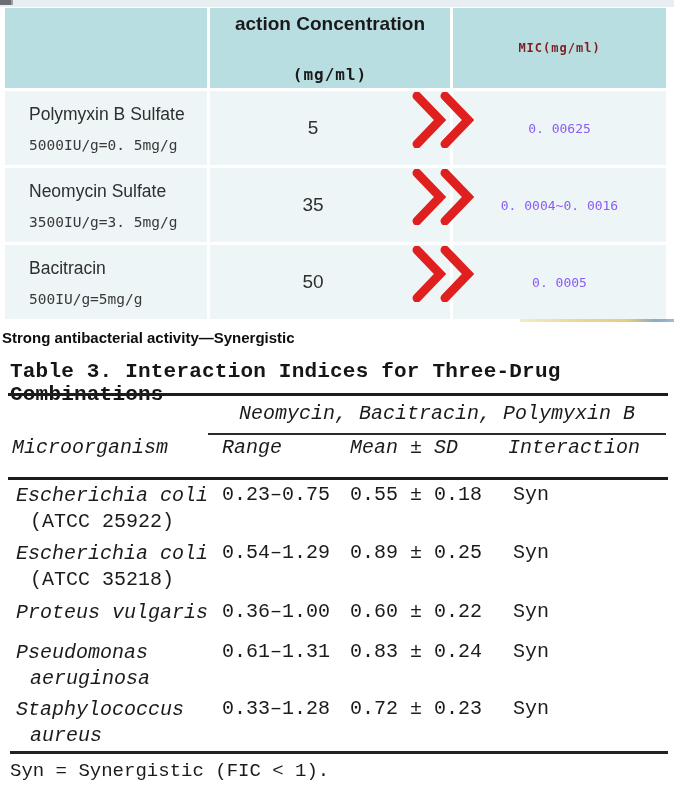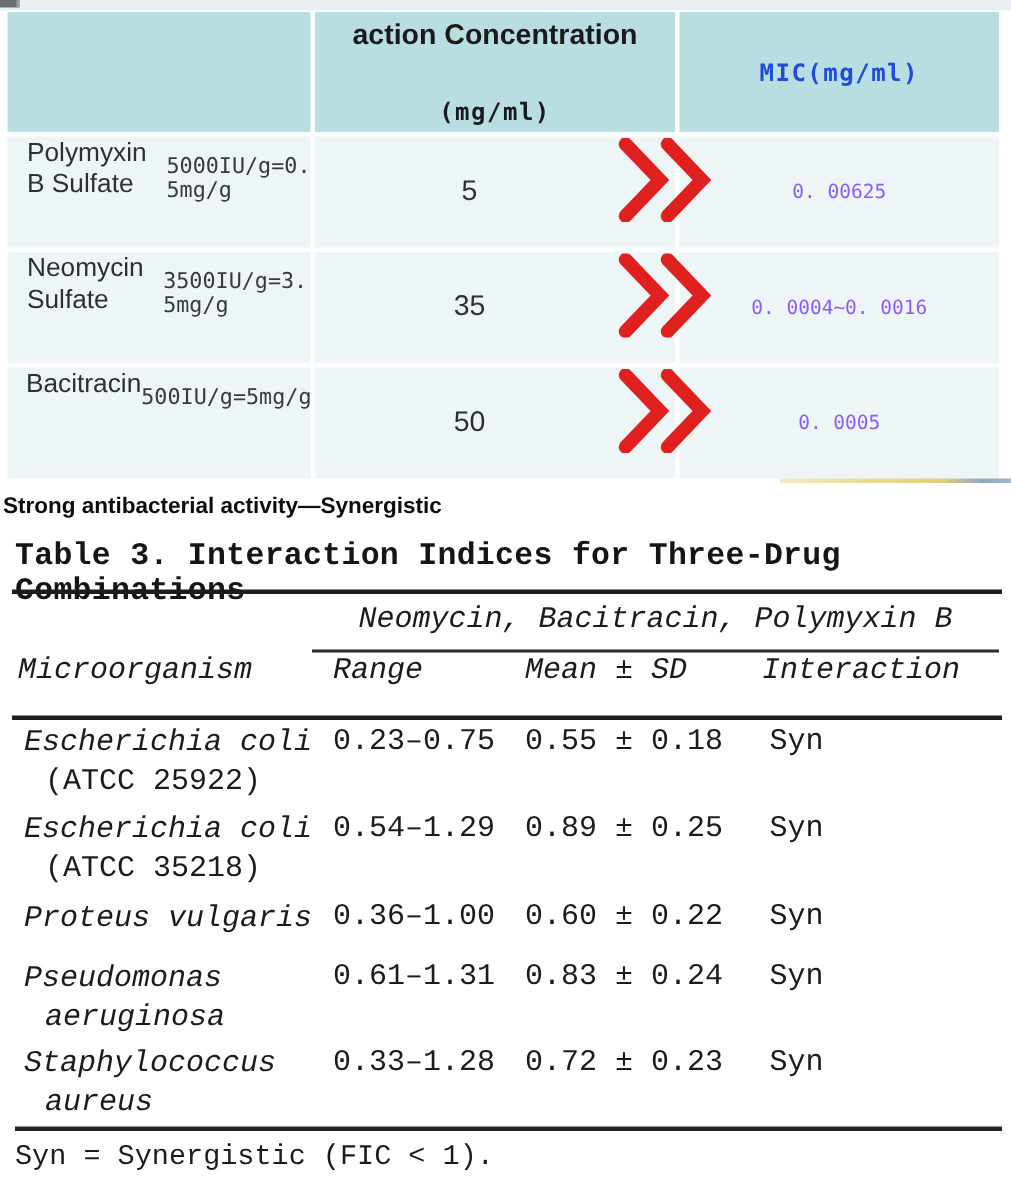--- a/index.html
+++ b/index.html
@@ -14,22 +14,22 @@
   
   .ttable {
     position:absolute; left:5px; top:8px; width:549px;
     display:grid; grid-template-columns:202px 240px 213px;
     grid-template-rows:80px 74px 74px 74px; gap:3px;
   }
   .th { background:#b9dee2; display:flex; flex-direction:column; align-items:center; justify-content:center; }
   .td { background:#edf5f6; }
   .hdr-line1 { font-size:19px; font-weight:700; color:#1a1a1a; }
   .hdr-line2 { font-family:"DejaVu Sans Mono", monospace; font-size:16px; font-weight:700; color:#1a1a1a; margin-top:30px; letter-spacing:1px; }
-  .hdr-mic { font-family:"DejaVu Sans Mono", monospace; font-size:16px; font-weight:700; color:#1d4ed8; letter-spacing:1px; }
-  .namecell { display:flex; justify-content:center; padding-left:13px; }
+  .hdr-mic { font-family:"DejaVu Sans Mono", monospace; font-size:12px; font-weight:700; color:#7f1d1d; letter-spacing:1px; }
+  .namecell { display:flex; flex-direction:column; justify-content:center; padding-left:24px; }
   .drug { font-size:17.5px; color:#2f2f2f; }
   .detail { font-family:"DejaVu Sans Mono", monospace; font-size:14.5px; color:#3a3a3a; margin-top:12px; }
   .numcell { display:flex; align-items:center; justify-content:center; font-size:19px; color:#2f2f2f; padding-right:34px; }
   .miccell { display:flex; align-items:center; justify-content:center; font-family:"DejaVu Sans Mono", monospace; font-size:13px; color:#8b5cf6; }
   .chev { position:absolute; width:62px; height:56px; }
   .chev1 { left:412px; top:92px; }
   .chev2 { left:412px; top:169px; }
   .chev3 { left:412px; top:246px; }
   .accent-line {
     position:absolute; left:520px; top:319px; width:154px; height:3px;

